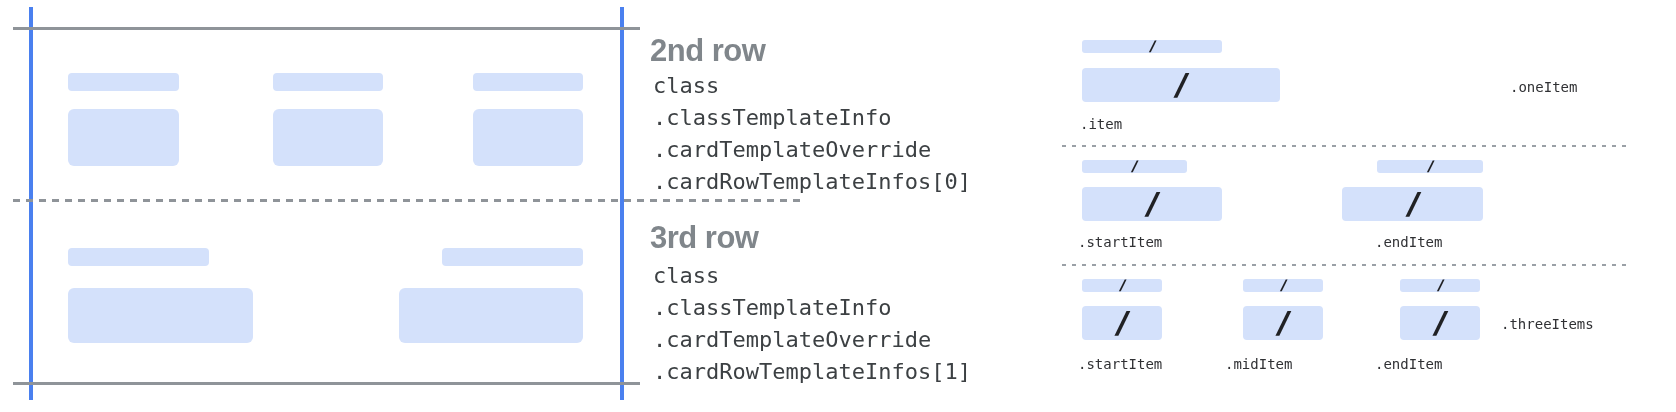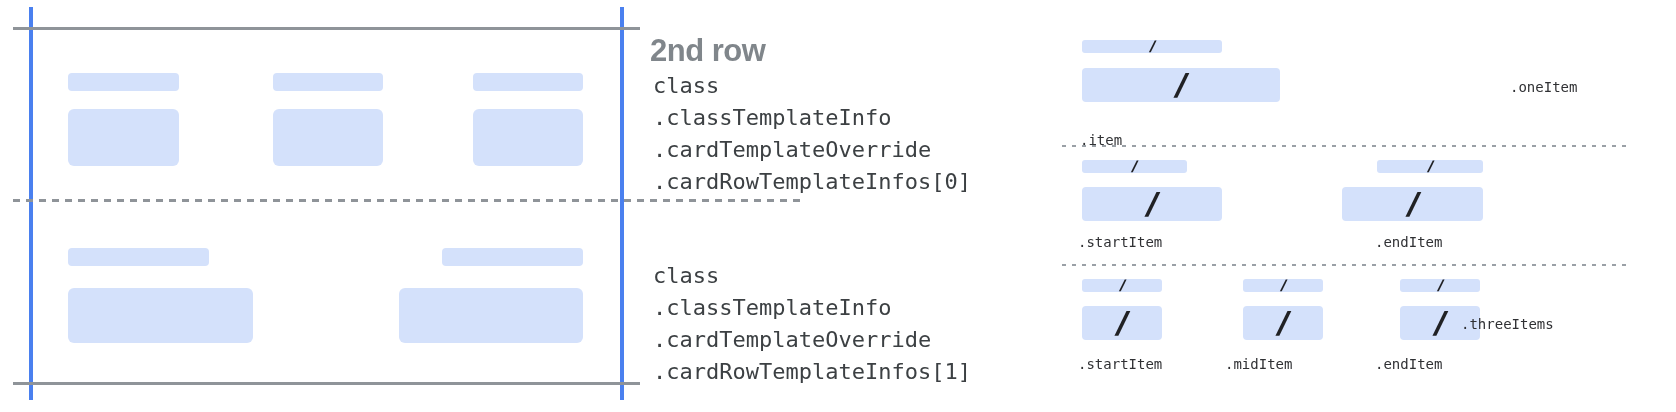--- a/index.html
+++ b/index.html
@@ -69,34 +69,35 @@
   <div class="ph box" style="left:399px;top:288px;width:184px;height:55px;"></div>
 
   <div class="row-heading" style="left:650px;top:34px;">2nd row</div>
   <div class="code-block" style="left:653px;top:70px;">
     <div>class</div>
     <div>.classTemplateInfo</div>
     <div>.cardTemplateOverride</div>
     <div>.cardRowTemplateInfos[0]</div>
   </div>
 
+  <div class="row-heading" style="left:650px;top:221px;">3rd row</div>
   <div class="code-block" style="left:653px;top:260px;">
     <div>class</div>
     <div>.classTemplateInfo</div>
     <div>.cardTemplateOverride</div>
     <div>.cardRowTemplateInfos[1]</div>
   </div>
 
   <div class="bar sm" style="left:1082px;top:40px;width:140px;">
     <span class="slash">/</span>
   </div>
   <div class="bar lg" style="left:1082px;top:68px;width:198px;">
     <span class="slash">/</span>
   </div>
-  <div class="mono-label" style="left:1080px;top:128px;">.item</div>
+  <div class="mono-label" style="left:1080px;top:112px;">.item</div>
   <div class="mono-label" style="left:1510px;top:75px;">.oneItem</div>
 
   <div class="dotline" style="left:1062px;top:145px;width:569px;"></div>
 
   <div class="bar sm" style="left:1082px;top:160px;width:105px;">
     <span class="slash">/</span>
   </div>
   <div class="bar lg" style="left:1082px;top:187px;width:140px;">
     <span class="slash">/</span>
   </div>
@@ -125,15 +126,15 @@
   </div>
   <div class="bar sm" style="left:1400px;top:279px;width:80px;">
     <span class="slash">/</span>
   </div>
   <div class="bar lg" style="left:1400px;top:306px;width:80px;">
     <span class="slash">/</span>
   </div>
   <div class="mono-label" style="left:1078px;top:352px;">.startItem</div>
   <div class="mono-label" style="left:1225px;top:352px;">.midItem</div>
   <div class="mono-label" style="left:1375px;top:352px;">.endItem</div>
-  <div class="mono-label" style="left:1461px;top:312px;">.threeItems</div>
+  <div class="mono-label" style="left:1501px;top:312px;">.threeItems</div>
 
 </div>
 
 </body></html>

